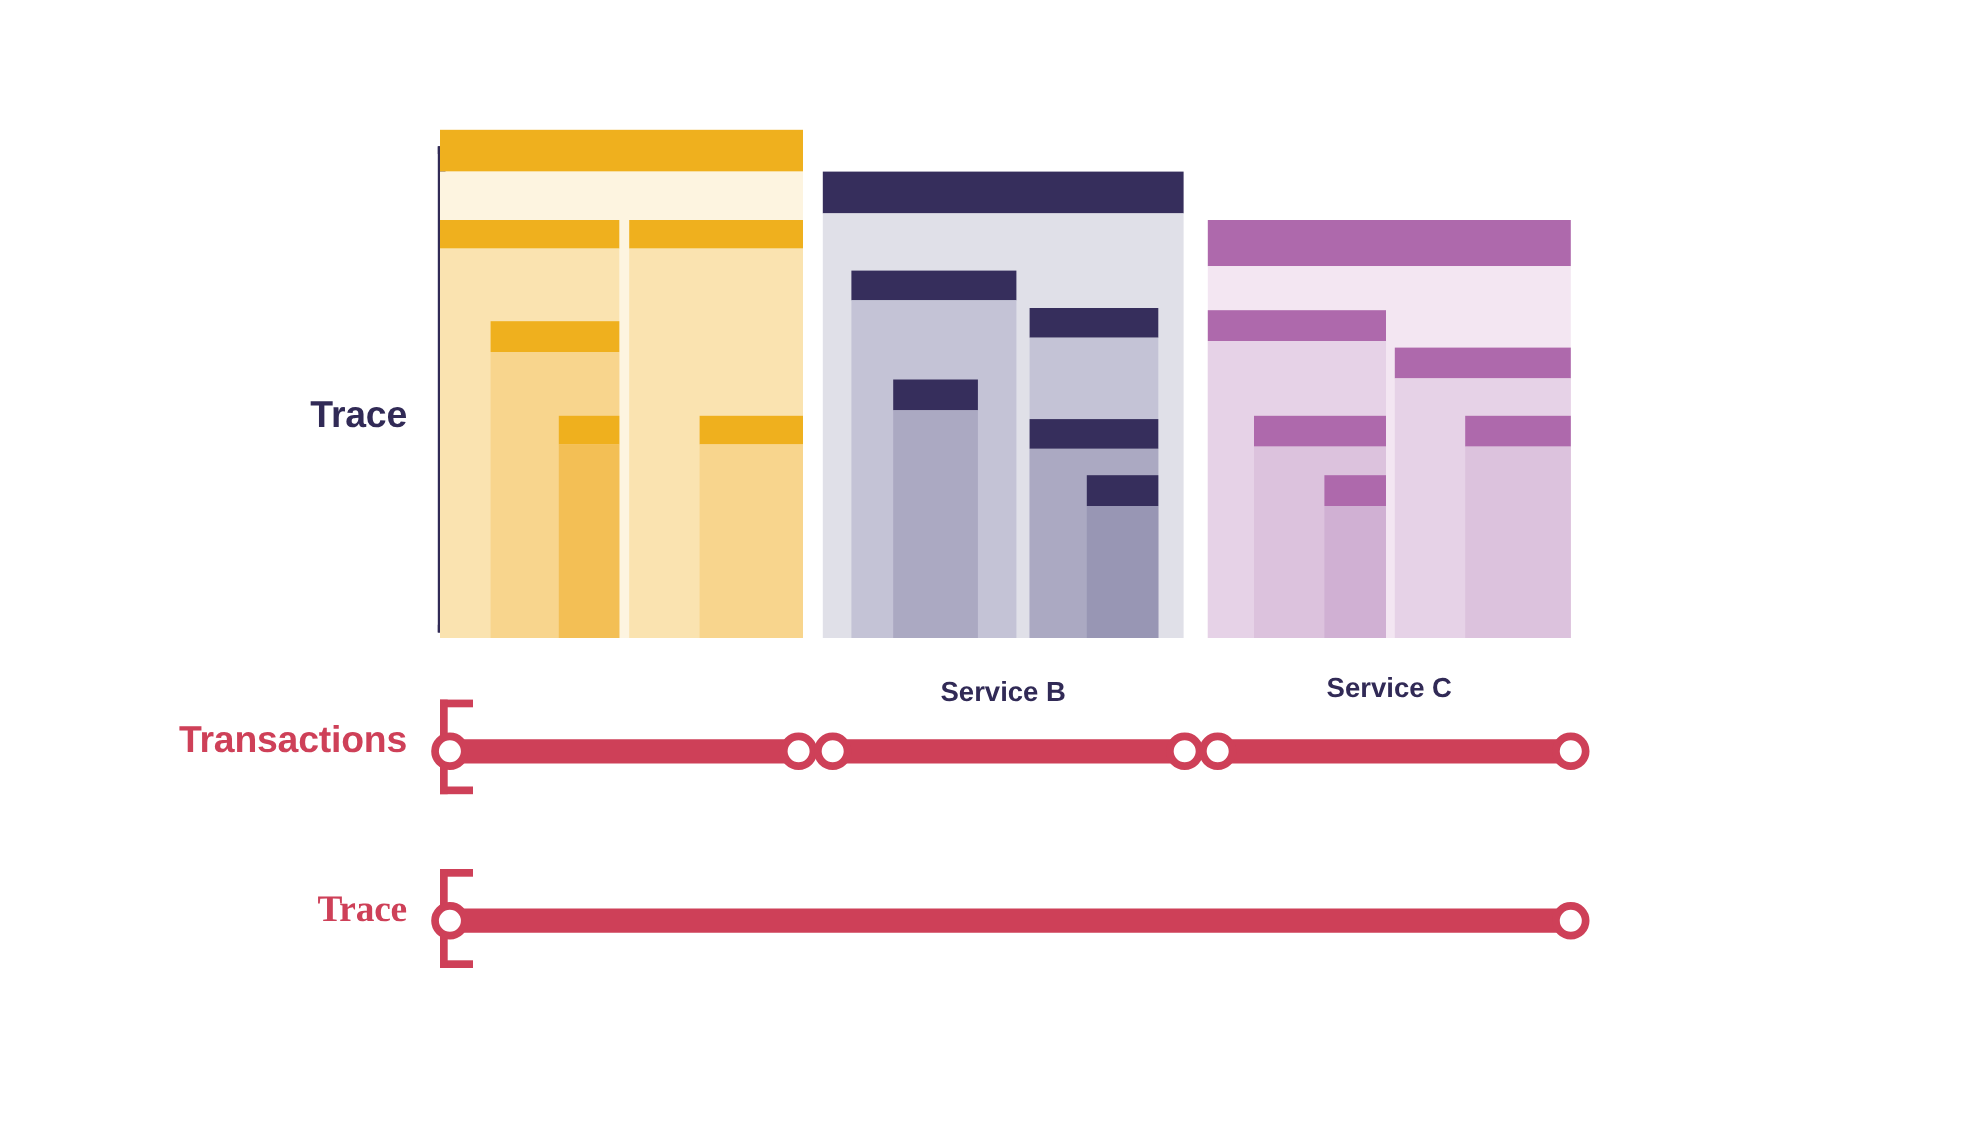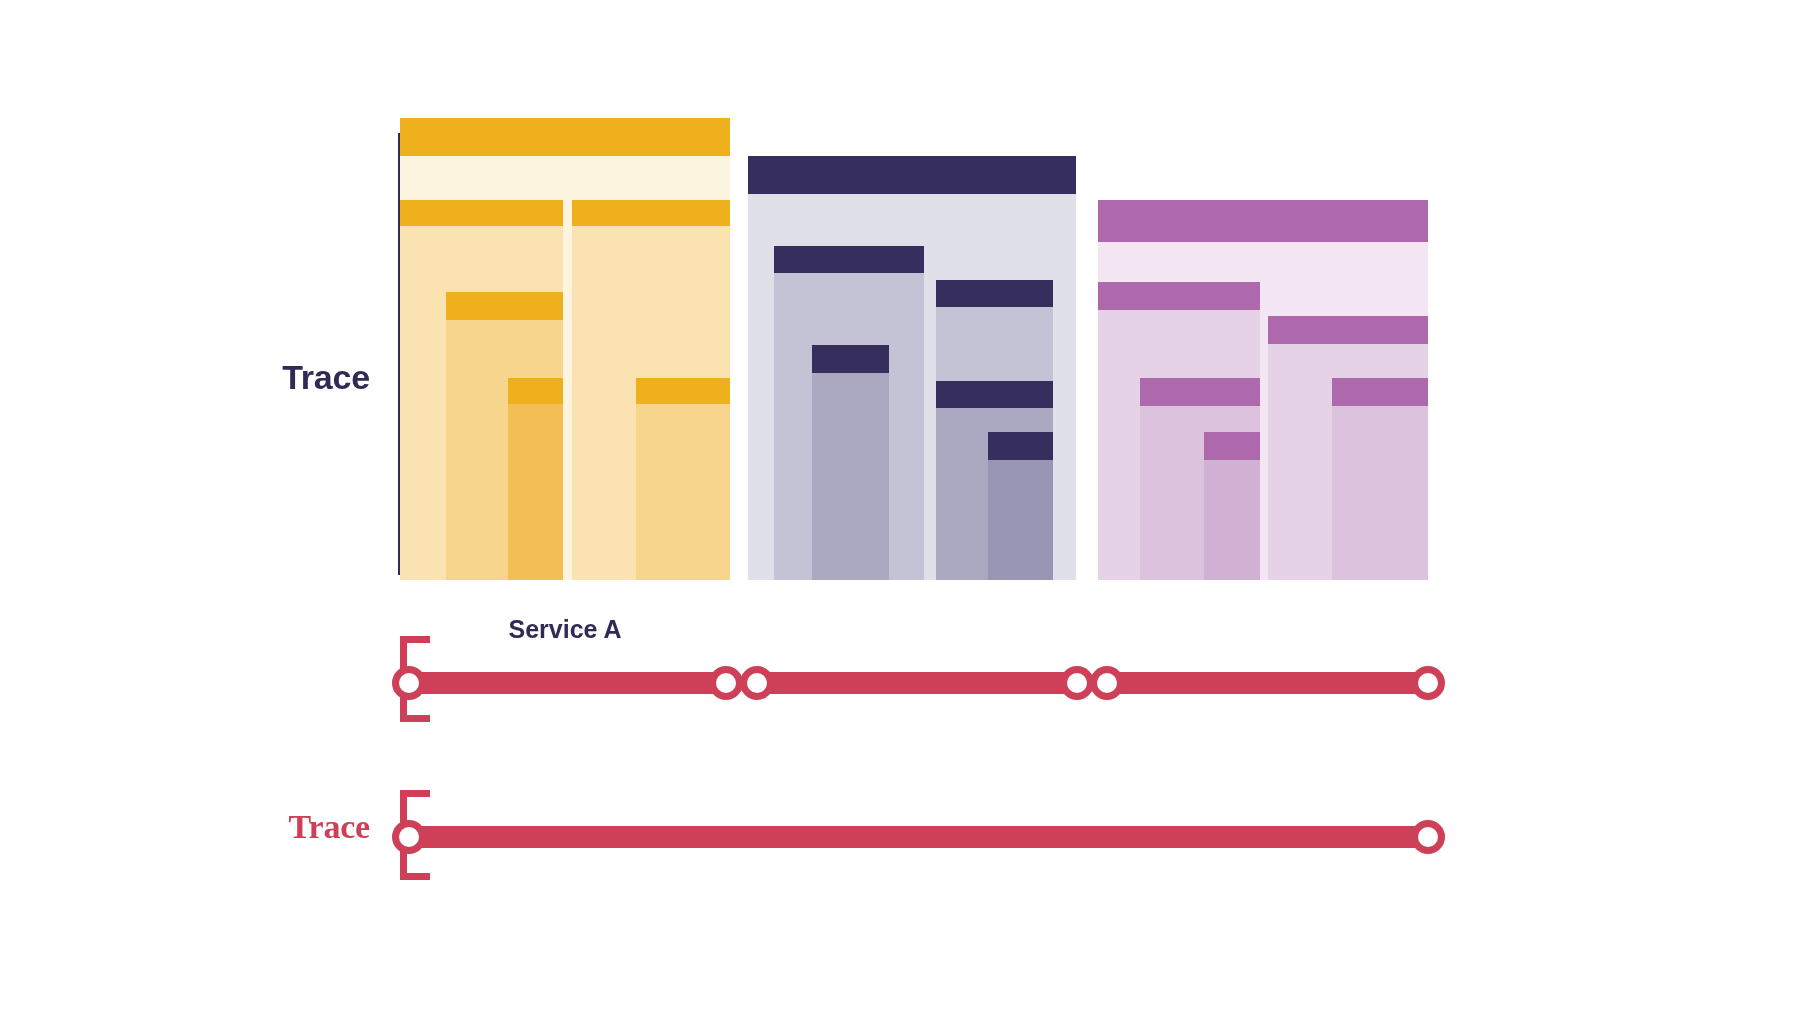--- a/index.html
+++ b/index.html
@@ -164,22 +164,24 @@
 
       <div class="span-box c-head" style="left:1268px;top:316px;width:160px;height:28px;"></div>
       <div class="span-box c-body-2" style="left:1268px;top:344px;width:160px;height:236px;"></div>
 
       <div class="span-box c-head" style="left:1332px;top:378px;width:96px;height:28px;"></div>
       <div class="span-box c-body-3" style="left:1332px;top:406px;width:96px;height:174px;"></div>
     </div>
 
   </div>
 
-  <div class="svc-caption" style="left:400px;top:615px;width:330px;">Service A</div>
-
+  <div class="svc-caption" style="left:748px;top:615px;width:328px;">Service B</div>
+  <div class="svc-caption" style="left:1098px;top:612px;width:330px;">Service C</div>
+
+  <div class="row-label label-tx">Transactions</div>
   <div class="bracket bracket-tx"></div>
 
   <div>
 
     <div class="tl-bar" style="left:400px;top:672px;width:326px;"></div>
     <div class="tl-dot" style="left:392px;top:666px;"></div>
     <div class="tl-dot" style="left:709px;top:666px;"></div>
 
     <div class="tl-bar" style="left:748px;top:672px;width:329px;"></div>
     <div class="tl-dot" style="left:740px;top:666px;"></div>

